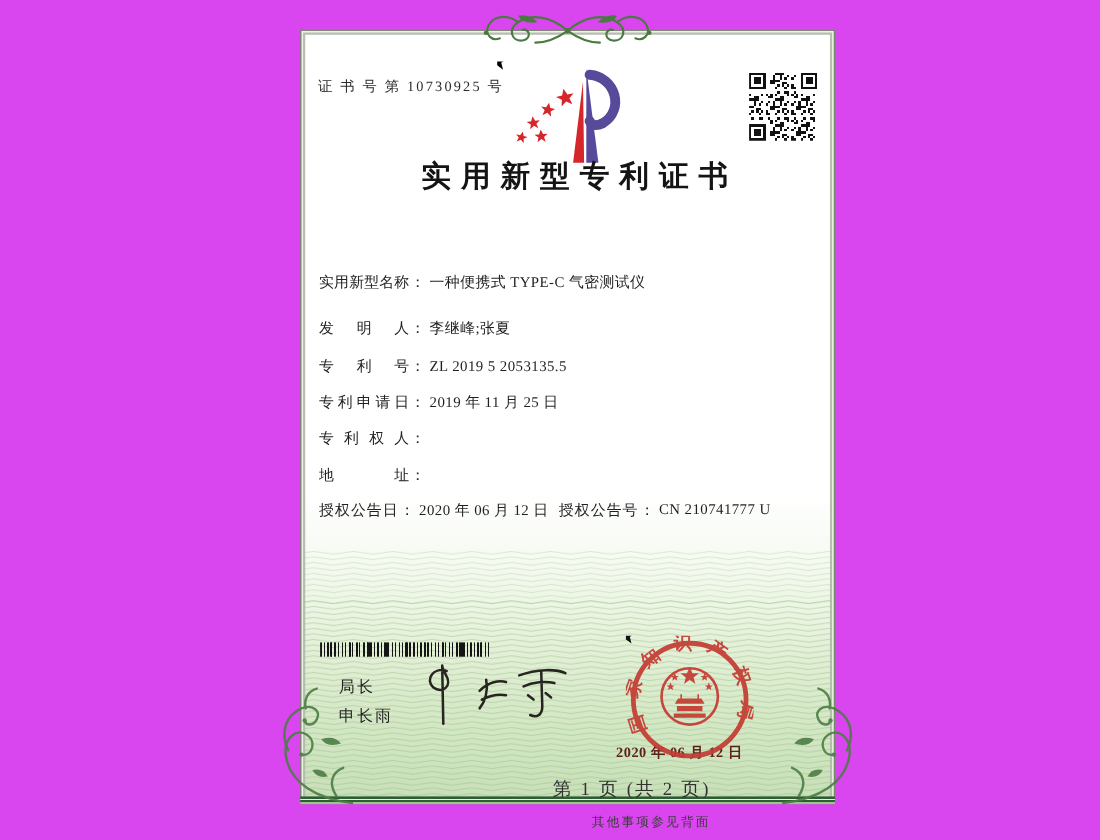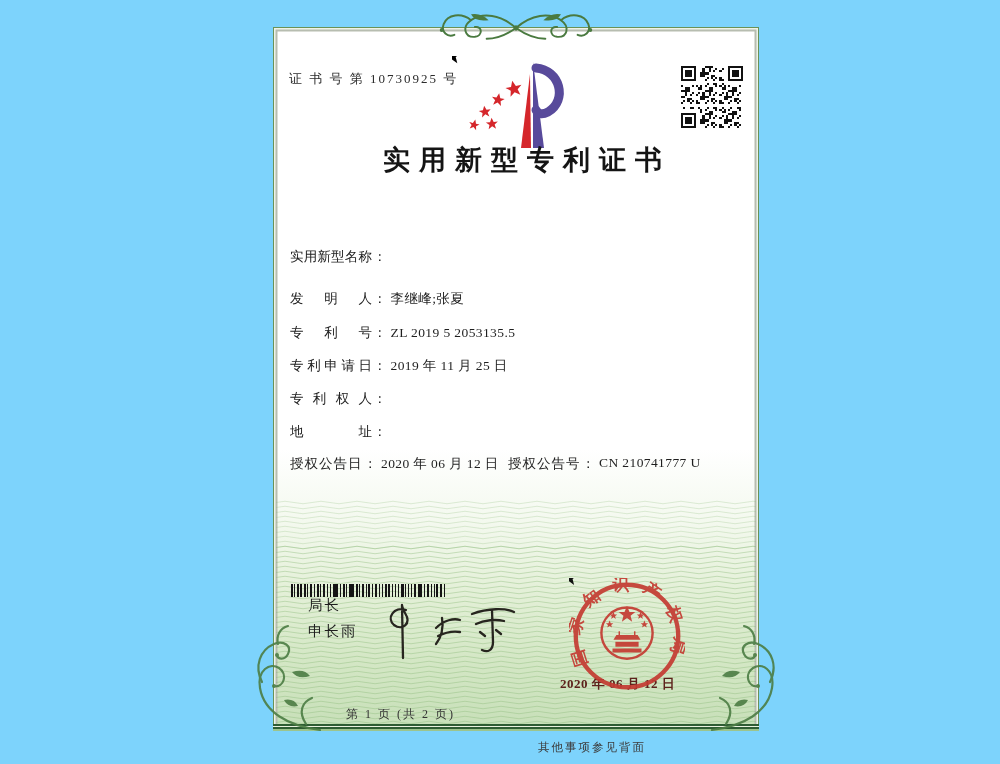--- a/index.html
+++ b/index.html
@@ -1,16 +1,16 @@
 <!DOCTYPE html>
 <html><head>
 <meta charset="utf-8">
 <style>
   html,body{margin:0;padding:0;background:#ffffff;}
-  #stage{position:relative;width:1000px;height:764px;background:#7dd3fc;overflow:hidden;
+  #stage{position:relative;width:1000px;height:764px;background:#d946ef;overflow:hidden;
          font-family:"Liberation Serif","DejaVu Serif",serif;color:#262626;}
 
   
   .frame{position:absolute;left:273px;top:27px;width:486px;height:704px;box-sizing:border-box;
          border:1.5px solid #6a9257;
          box-shadow:inset 0 0 0 1.5px #eef3e8, inset 0 0 0 3.5px #b7bdb0;
          background:linear-gradient(180deg,#ffffff 0%,#ffffff 60%,#f4f9ef 70%,#e4f0d8 80%,#d4e7c5 90%,#c7dfb8 100%);}
   .bottom-band{position:absolute;left:273px;top:724px;width:486px;height:7px;
          background:linear-gradient(180deg,#2e5c33 0 2px,#e9f2df 2px 3.5px,#2e5c33 3.5px 5.5px,#9cc48d 5.5px 7px);}
   .waves{position:absolute;left:276px;top:545px;width:480px;height:180px;pointer-events:none;}
@@ -36,26 +36,26 @@
 
   
   .notice{position:absolute;left:288px;top:443px;width:456px;font-size:12.5px;line-height:17.5px;
           text-align:justify;color:#3a3a3a;}
   .notice p{margin:0 0 4px 0;text-indent:2em;}
 
   
   .barcode{position:absolute;left:291px;top:584px;width:155px;height:13px;
            background:repeating-linear-gradient(90deg,#151515 0 1.5px,transparent 1.5px 3.2px,#151515 3.2px 4.2px,transparent 4.2px 6.5px),
                       repeating-linear-gradient(90deg,transparent 0 9px,#151515 9px 11px,transparent 11px 17px);}
-  .signer{position:absolute;left:308px;top:592px;font-size:14.5px;letter-spacing:2px;line-height:26px;color:#1e1e1e;}
+  .signer{position:absolute;left:308px;top:612px;font-size:14.5px;letter-spacing:2px;line-height:26px;color:#1e1e1e;}
   .signature{position:absolute;left:372px;top:598px;width:170px;height:75px;}
   .seal-date{position:absolute;left:560px;top:675px;width:150px;font-size:13px;font-weight:700;
              letter-spacing:.5px;color:#5d221c;}
   .seal{position:absolute;left:569px;top:578px;width:116px;height:116px;opacity:.92;}
-  .page-info{position:absolute;left:346px;top:706px;width:316px;text-align:left;font-size:12px;
+  .page-info{position:absolute;left:330px;top:706px;width:316px;text-align:right;font-size:17px;
              letter-spacing:2px;color:#333;}
   .back-note{position:absolute;left:330px;top:740px;width:316px;text-align:right;font-size:11.5px;
              letter-spacing:2px;color:#3c3c3c;}
 </style>
 </head>
 <body>
 
 <div id="stage">
 
   <div class="frame"></div>
@@ -140,20 +140,21 @@
     </g>
     <path class="qmods" fill="#111111" d="M11 0h1v1h-1zM12 0h1v1h-1zM13 0h1v1h-1zM14 0h1v1h-1zM10 1h1v1h-1zM13 1h1v1h-1zM16 1h1v1h-1zM19 1h1v1h-1zM10 2h1v1h-1zM13 2h1v1h-1zM15 2h1v1h-1zM18 2h1v1h-1zM9 3h1v1h-1zM10 3h1v1h-1zM11 3h1v1h-1zM12 3h1v1h-1zM9 4h1v1h-1zM10 4h1v1h-1zM14 4h1v1h-1zM15 4h1v1h-1zM12 5h1v1h-1zM14 5h1v1h-1zM16 5h1v1h-1zM18 5h1v1h-1zM11 6h1v1h-1zM15 6h1v1h-1zM18 6h1v1h-1zM19 6h1v1h-1zM12 8h1v1h-1zM15 8h1v1h-1zM16 8h1v1h-1zM19 8h1v1h-1zM0 9h1v1h-1zM5 9h1v1h-1zM7 9h1v1h-1zM9 9h1v1h-1zM11 9h1v1h-1zM16 9h1v1h-1zM18 9h1v1h-1zM20 9h1v1h-1zM22 9h1v1h-1zM27 9h1v1h-1zM2 10h1v1h-1zM3 10h1v1h-1zM8 10h1v1h-1zM9 10h1v1h-1zM13 10h1v1h-1zM14 10h1v1h-1zM19 10h1v1h-1zM20 10h1v1h-1zM24 10h1v1h-1zM25 10h1v1h-1zM0 11h1v1h-1zM1 11h1v1h-1zM2 11h1v1h-1zM3 11h1v1h-1zM11 11h1v1h-1zM12 11h1v1h-1zM13 11h1v1h-1zM14 11h1v1h-1zM22 11h1v1h-1zM23 11h1v1h-1zM24 11h1v1h-1zM25 11h1v1h-1zM2 12h1v1h-1zM5 12h1v1h-1zM8 12h1v1h-1zM10 12h1v1h-1zM13 12h1v1h-1zM16 12h1v1h-1zM19 12h1v1h-1zM21 12h1v1h-1zM24 12h1v1h-1zM27 12h1v1h-1zM2 13h1v1h-1zM4 13h1v1h-1zM7 13h1v1h-1zM10 13h1v1h-1zM13 13h1v1h-1zM15 13h1v1h-1zM18 13h1v1h-1zM21 13h1v1h-1zM24 13h1v1h-1zM26 13h1v1h-1zM0 14h1v1h-1zM1 14h1v1h-1zM9 14h1v1h-1zM10 14h1v1h-1zM11 14h1v1h-1zM12 14h1v1h-1zM20 14h1v1h-1zM21 14h1v1h-1zM22 14h1v1h-1zM23 14h1v1h-1zM3 15h1v1h-1zM4 15h1v1h-1zM9 15h1v1h-1zM10 15h1v1h-1zM14 15h1v1h-1zM15 15h1v1h-1zM20 15h1v1h-1zM21 15h1v1h-1zM25 15h1v1h-1zM26 15h1v1h-1zM1 16h1v1h-1zM3 16h1v1h-1zM5 16h1v1h-1zM7 16h1v1h-1zM12 16h1v1h-1zM14 16h1v1h-1zM16 16h1v1h-1zM18 16h1v1h-1zM23 16h1v1h-1zM25 16h1v1h-1zM27 16h1v1h-1zM0 17h1v1h-1zM4 17h1v1h-1zM7 17h1v1h-1zM8 17h1v1h-1zM11 17h1v1h-1zM15 17h1v1h-1zM18 17h1v1h-1zM19 17h1v1h-1zM22 17h1v1h-1zM26 17h1v1h-1zM1 19h1v1h-1zM4 19h1v1h-1zM5 19h1v1h-1zM8 19h1v1h-1zM12 19h1v1h-1zM15 19h1v1h-1zM16 19h1v1h-1zM19 19h1v1h-1zM23 19h1v1h-1zM26 19h1v1h-1zM27 19h1v1h-1zM9 20h1v1h-1zM11 20h1v1h-1zM16 20h1v1h-1zM18 20h1v1h-1zM20 20h1v1h-1zM22 20h1v1h-1zM27 20h1v1h-1zM9 21h1v1h-1zM13 21h1v1h-1zM14 21h1v1h-1zM19 21h1v1h-1zM20 21h1v1h-1zM24 21h1v1h-1zM25 21h1v1h-1zM11 22h1v1h-1zM12 22h1v1h-1zM13 22h1v1h-1zM14 22h1v1h-1zM22 22h1v1h-1zM23 22h1v1h-1zM24 22h1v1h-1zM25 22h1v1h-1zM10 23h1v1h-1zM13 23h1v1h-1zM16 23h1v1h-1zM19 23h1v1h-1zM21 23h1v1h-1zM24 23h1v1h-1zM27 23h1v1h-1zM10 24h1v1h-1zM13 24h1v1h-1zM15 24h1v1h-1zM18 24h1v1h-1zM21 24h1v1h-1zM24 24h1v1h-1zM26 24h1v1h-1zM9 25h1v1h-1zM10 25h1v1h-1zM11 25h1v1h-1zM12 25h1v1h-1zM20 25h1v1h-1zM21 25h1v1h-1zM22 25h1v1h-1zM23 25h1v1h-1zM9 26h1v1h-1zM10 26h1v1h-1zM14 26h1v1h-1zM15 26h1v1h-1zM20 26h1v1h-1zM21 26h1v1h-1zM25 26h1v1h-1zM26 26h1v1h-1zM12 27h1v1h-1zM14 27h1v1h-1zM16 27h1v1h-1zM18 27h1v1h-1zM23 27h1v1h-1zM25 27h1v1h-1zM27 27h1v1h-1zM11 28h1v1h-1zM15 28h1v1h-1zM18 28h1v1h-1zM19 28h1v1h-1zM22 28h1v1h-1zM26 28h1v1h-1z"></path>
   </svg>
 
   <div class="title">实用新型专利证书</div>
 
   <div class="fields">
     <div class="frow r0">
       <span class="flabel">实用新型名称</span>
         <span class="fcolon">：</span>
+        <span class="fvalue">一种便携式 TYPE-C 气密测试仪</span>
     </div>
     <div class="frow r1">
       <span class="flabel">发明人</span>
         <span class="fcolon">：</span>
         <span class="fvalue">李继峰;张夏</span>
     </div>
     <div class="frow r2">
       <span class="flabel">专利号</span>
         <span class="fcolon">：</span>
         <span class="fvalue">ZL 2019 5 2053135.5</span>

